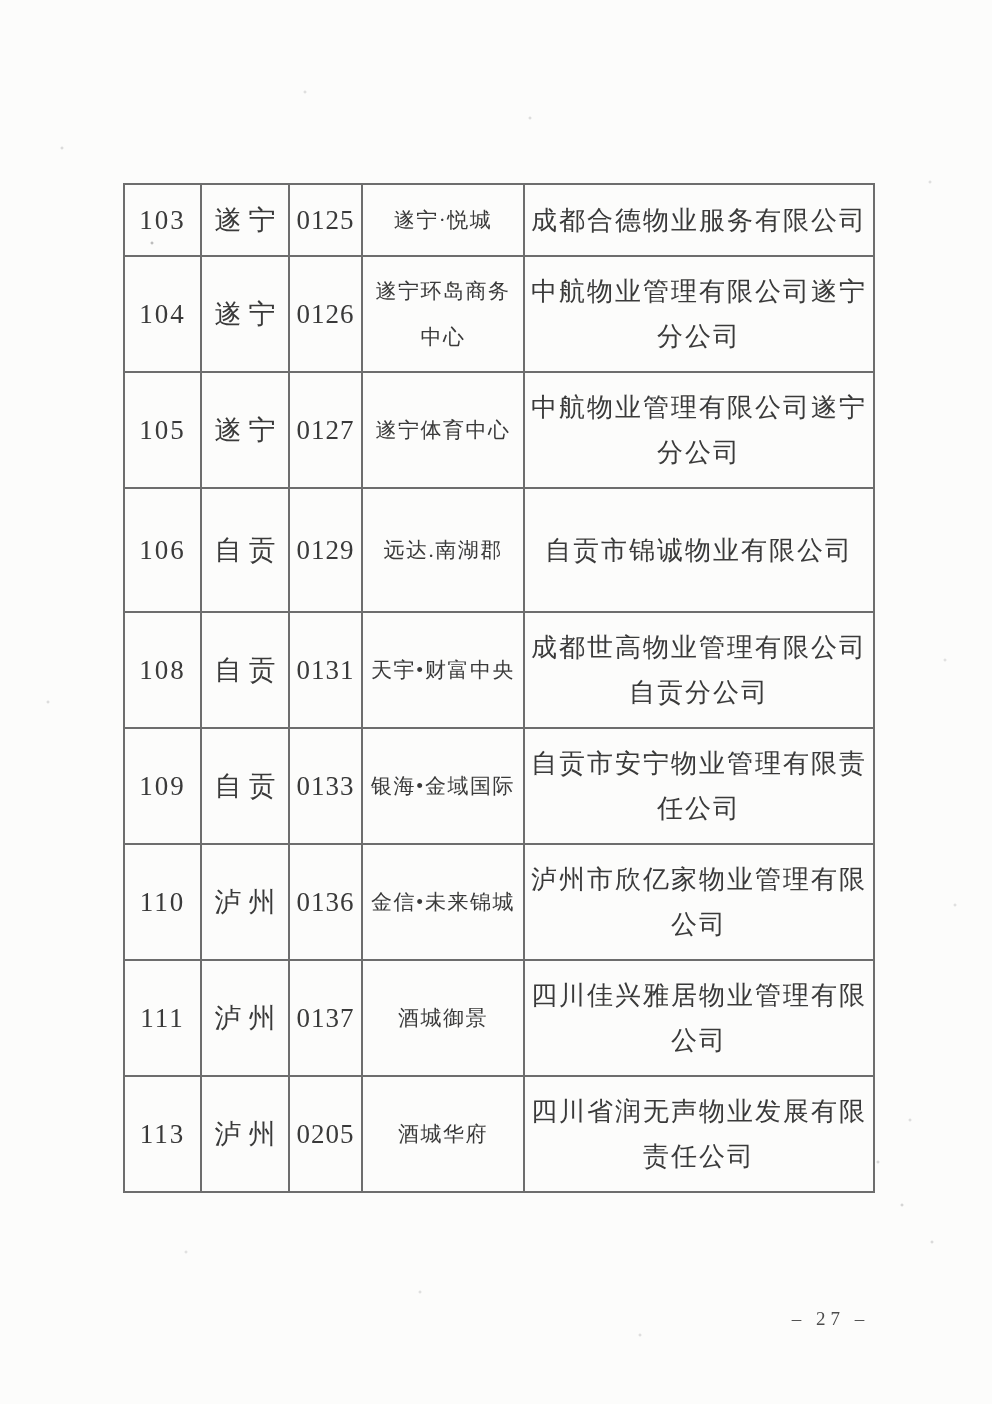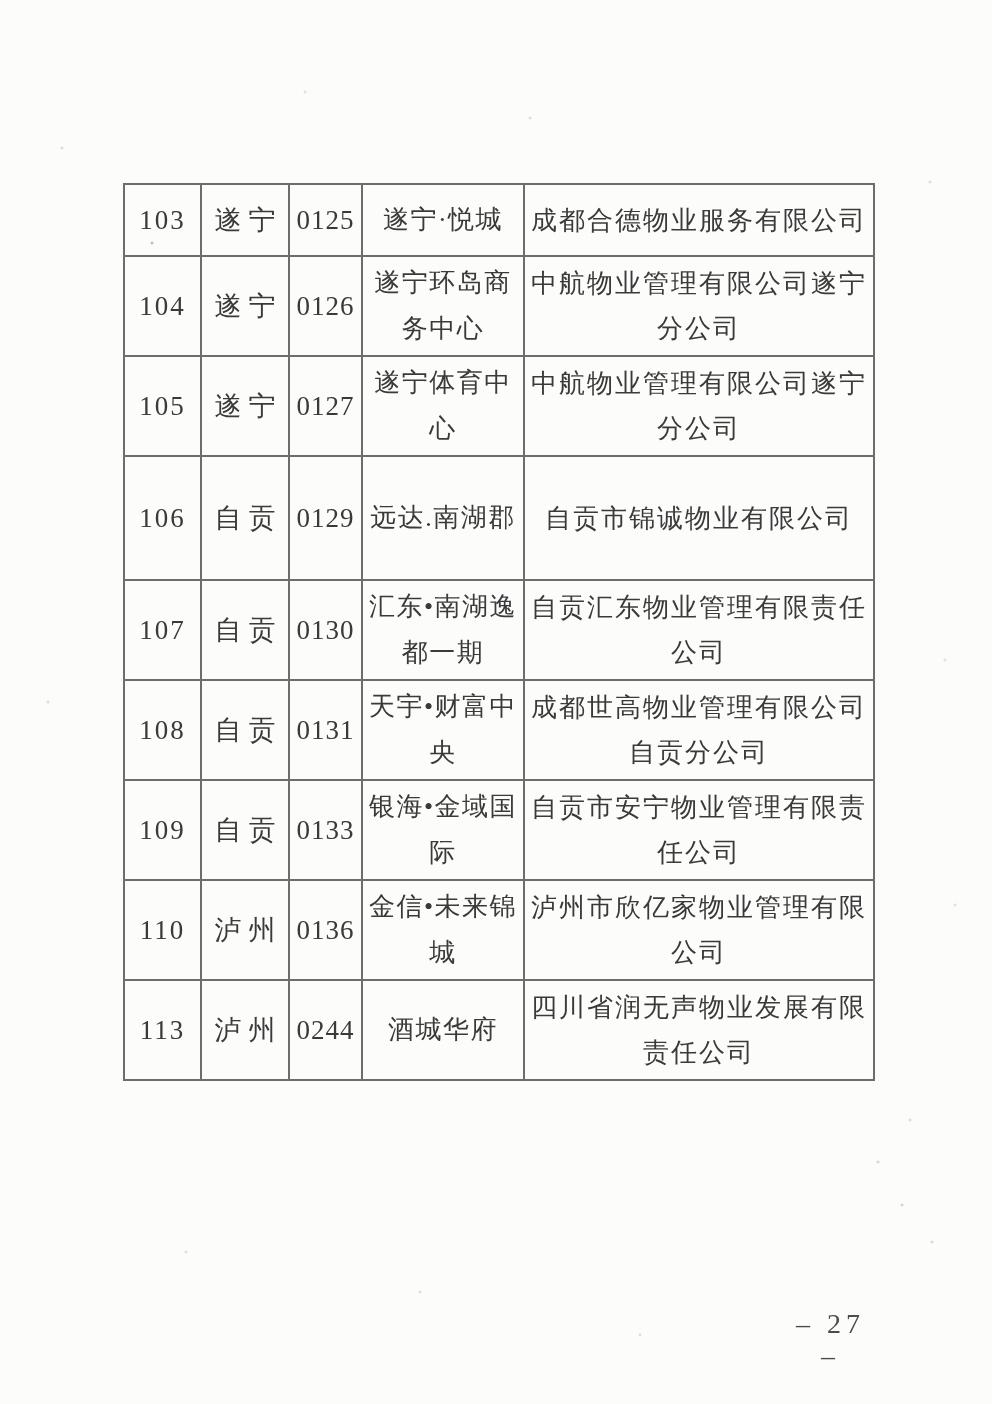--- a/index.html
+++ b/index.html
@@ -55,41 +55,41 @@
     font-size: 27px;
     letter-spacing: 7px;
     text-indent: 7px; 
   }
   td.col-code {
     font-size: 27px;
     letter-spacing: 1px;
     border-radius: 28px;
   }
   td.col-project {
-    font-size: 26px;
+    font-size: 21px;
     line-height: 46px;
     letter-spacing: 1.5px;
     padding: 2px 4px;
     word-break: break-all;
   }
   td.col-company {
     font-size: 26px;
     line-height: 45px;
     letter-spacing: 2px;
-    padding: 4px 4px;
+    padding: 12px 4px;
     word-break: break-all;
     border-radius: 25px;
   }
   .page-number {
     position: absolute;
     left: 783px;
     top: 1308px;
     width: 95px;
     text-align: center;
-    font-size: 28px;
+    font-size: 19px;
     letter-spacing: 5px;
     color: #4c4c4c;
   }
 </style>
 </head>
 <body>
 
 <div class="page">
 
   <table class="registry">
@@ -122,27 +122,20 @@
           <td class="col-project">遂宁体育中心</td>
           <td class="col-company">中航物业管理有限公司遂宁分公司</td>
         </tr>
         <tr style="height: 124px;">
           <td class="col-no">106</td>
           <td class="col-city">自贡</td>
           <td class="col-code">0129</td>
           <td class="col-project">远达.南湖郡</td>
           <td class="col-company">自贡市锦诚物业有限公司</td>
         </tr>
-        <tr style="height: 90px;">
-          <td class="col-no">107</td>
-          <td class="col-city">自贡</td>
-          <td class="col-code">0130</td>
-          <td class="col-project">汇东•南湖逸都一期</td>
-          <td class="col-company">自贡汇东物业管理有限责任公司</td>
-        </tr>
         <tr style="height: 87px;">
           <td class="col-no">108</td>
           <td class="col-city">自贡</td>
           <td class="col-code">0131</td>
           <td class="col-project">天宇•财富中央</td>
           <td class="col-company">成都世高物业管理有限公司自贡分公司</td>
         </tr>
         <tr style="height: 85px;">
           <td class="col-no">109</td>
           <td class="col-city">自贡</td>
@@ -151,23 +144,30 @@
           <td class="col-company">自贡市安宁物业管理有限责任公司</td>
         </tr>
         <tr style="height: 90px;">
           <td class="col-no">110</td>
           <td class="col-city">泸州</td>
           <td class="col-code">0136</td>
           <td class="col-project">金信•未来锦城</td>
           <td class="col-company">泸州市欣亿家物业管理有限公司</td>
         </tr>
         <tr style="height: 90px;">
+          <td class="col-no">111</td>
+          <td class="col-city">泸州</td>
+          <td class="col-code">0137</td>
+          <td class="col-project">酒城御景</td>
+          <td class="col-company">四川佳兴雅居物业管理有限公司</td>
+        </tr>
+        <tr style="height: 90px;">
           <td class="col-no">113</td>
           <td class="col-city">泸州</td>
-          <td class="col-code">0244</td>
+          <td class="col-code">0205</td>
           <td class="col-project">酒城华府</td>
           <td class="col-company">四川省润无声物业发展有限责任公司</td>
         </tr>
       </tbody>
   </table>
 
   <div class="page-number">– 27 –</div>
 
 </div>
 

